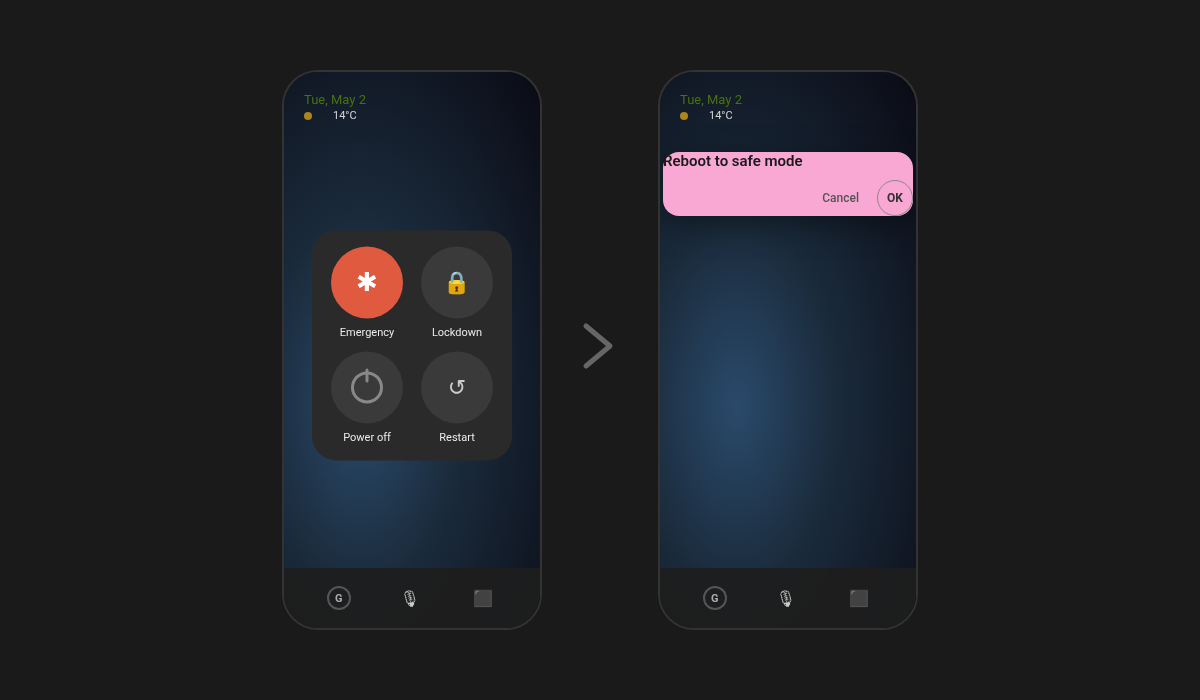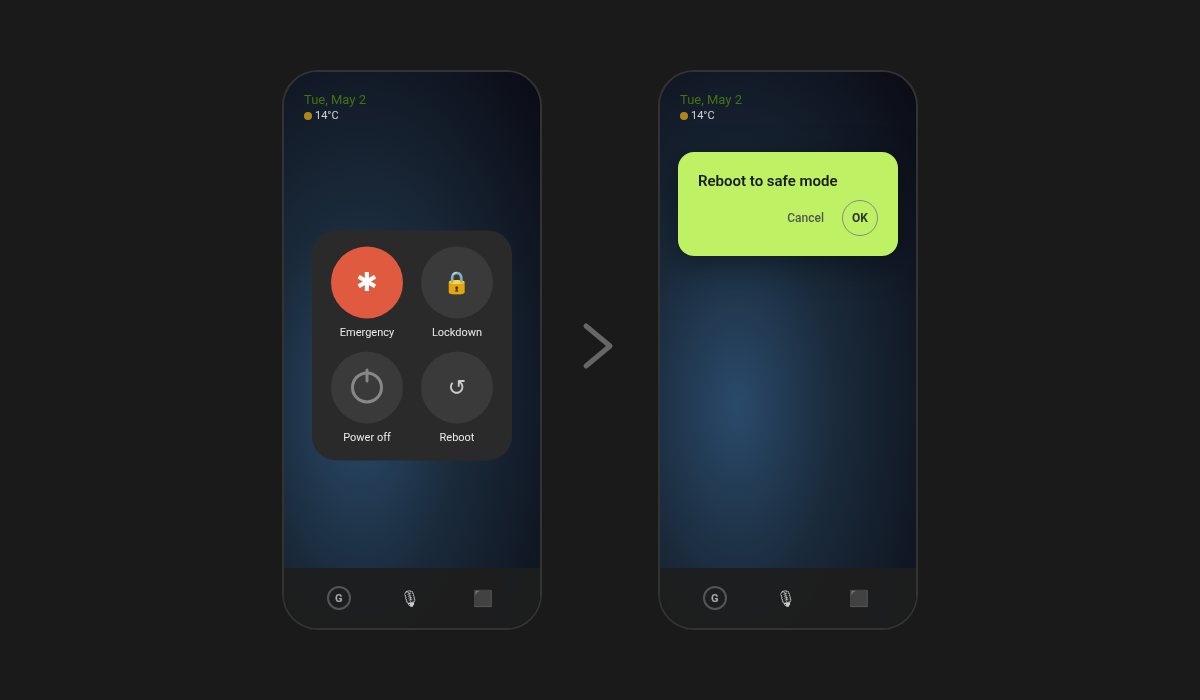--- a/index.html
+++ b/index.html
@@ -54,21 +54,21 @@
     .phone-date {
       color: #4d7c0f;
       font-size: 13px;
       font-weight: 400;
       opacity: 0.9;
     }
 
     .phone-weather {
       display: flex;
       align-items: center;
-      gap: 3px;
+      gap: 21px;
       color: #fff;
       font-size: 11px;
       opacity: 0.8;
       margin-top: 2px;
     }
 
     .weather-dot {
       width: 8px;
       height: 8px;
       border-radius: 50%;
@@ -206,24 +206,23 @@
       position: absolute;
       inset: 0;
       z-index: 30;
       display: flex;
       align-items: flex-start;
       justify-content: center;
       padding-top: 80px;
     }
 
     .dialog {
-      background: #bef264;
+      background: #f9a8d4;
       border-radius: 16px;
-      padding: 20px;
-      width: 220px;
+      width: 250px;
       box-shadow: 0 8px 32px rgba(0,0,0,0.4);
     }
 
     .dialog-title {
       font-size: 15px;
       font-weight: 600;
       color: #1a1a1a;
       margin-bottom: 10px;
     }
 
@@ -305,21 +304,21 @@
         <div class="power-btn-circle poweroff-circle">
           <div class="poweroff-inner"></div>
         </div>
         <span class="power-btn-label">Power off</span>
       </div>
 
       <div class="power-btn">
         <div class="power-btn-circle restart-circle">
           <span class="icon-restart" style="font-size:22px; color:#ccc;">↺</span>
         </div>
-        <span class="power-btn-label">Reboot</span>
+        <span class="power-btn-label">Restart</span>
       </div>
     </div>
 
     <div class="phone-bottom-bar">
       <div class="bottom-icon google-g">
         <span>G</span>
       </div>
       <div class="bottom-icon">
         <span style="font-size:16px;">🎙</span>
       </div>

